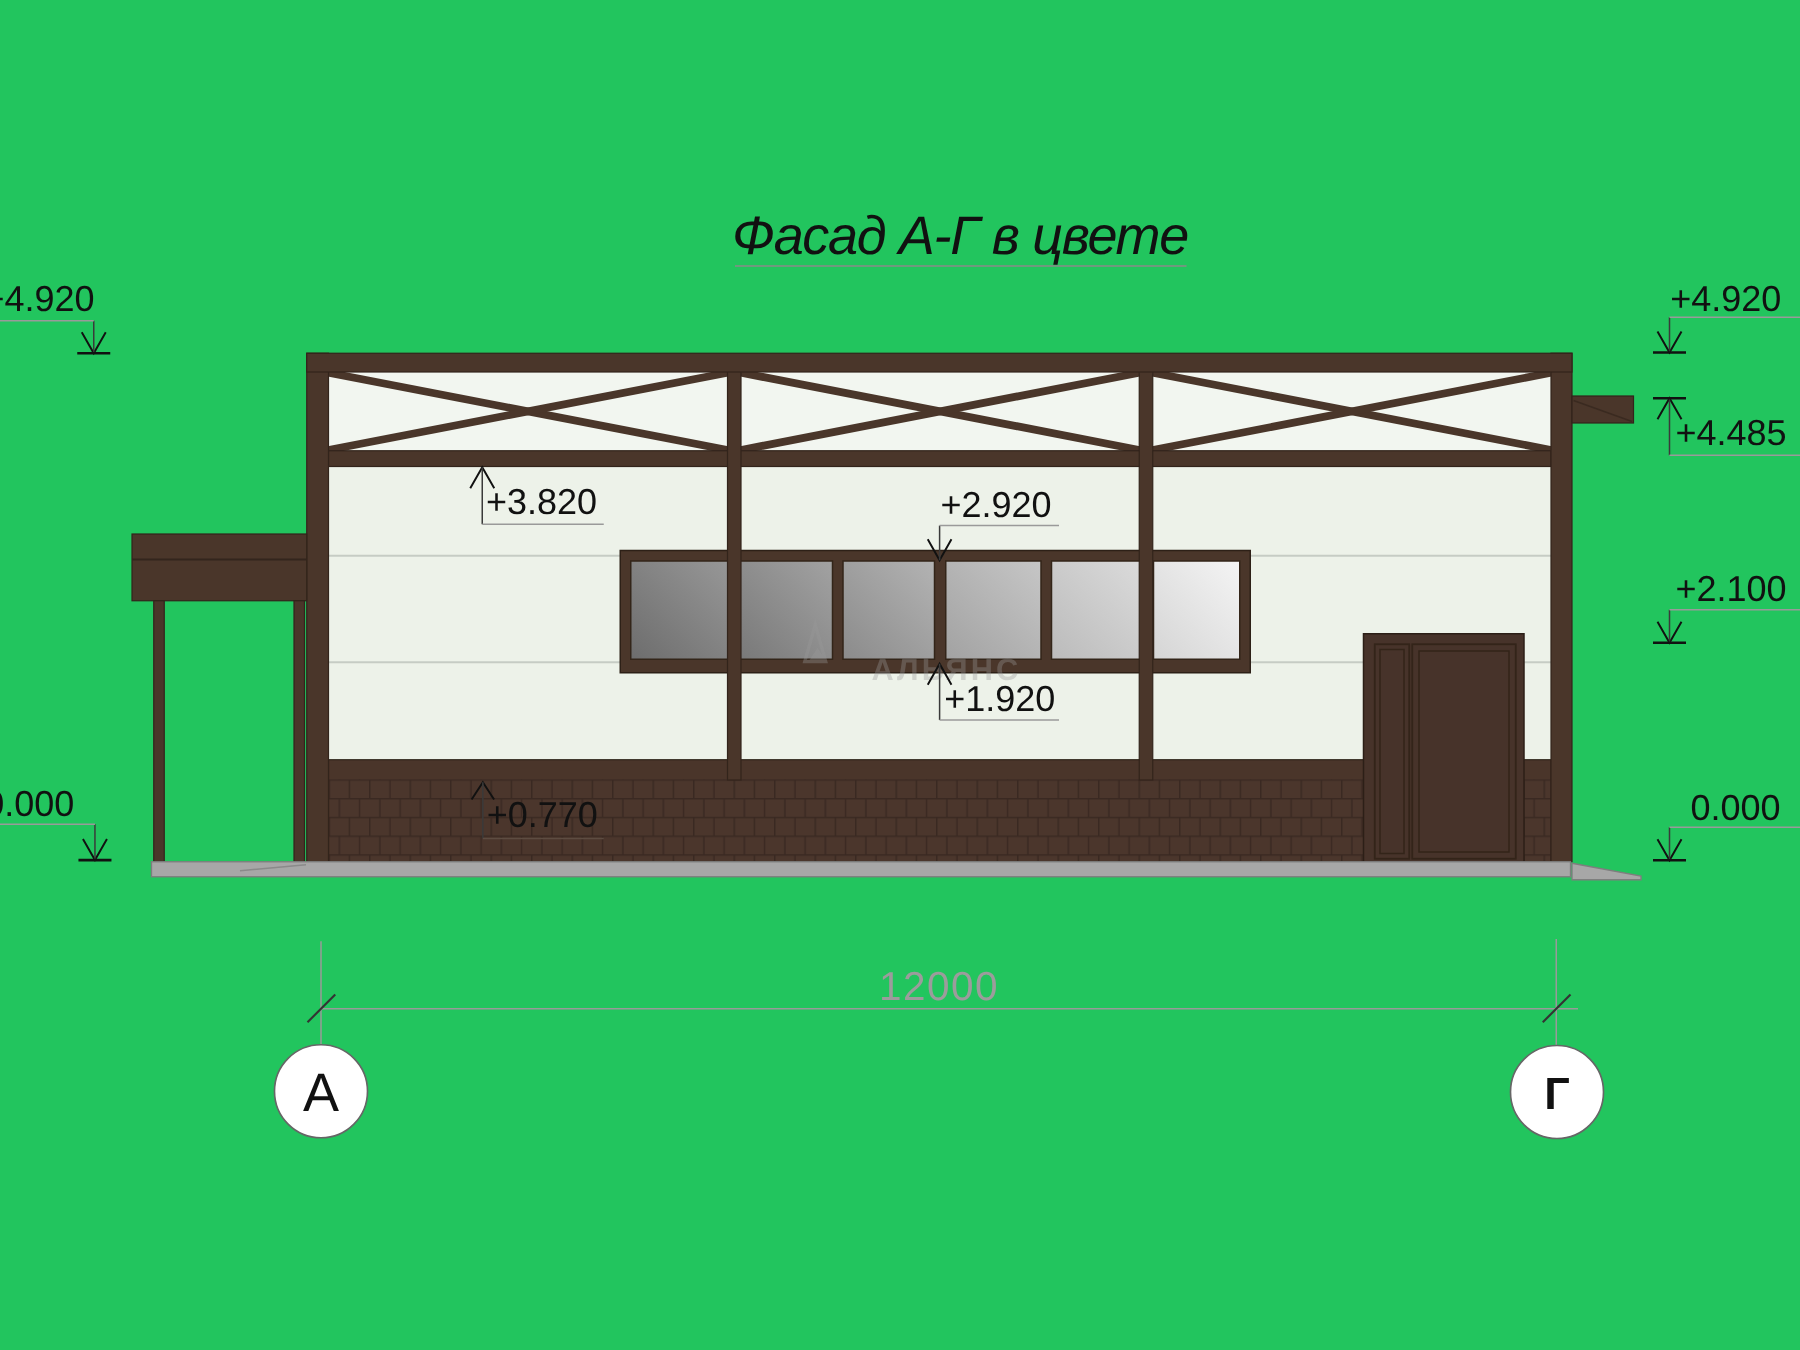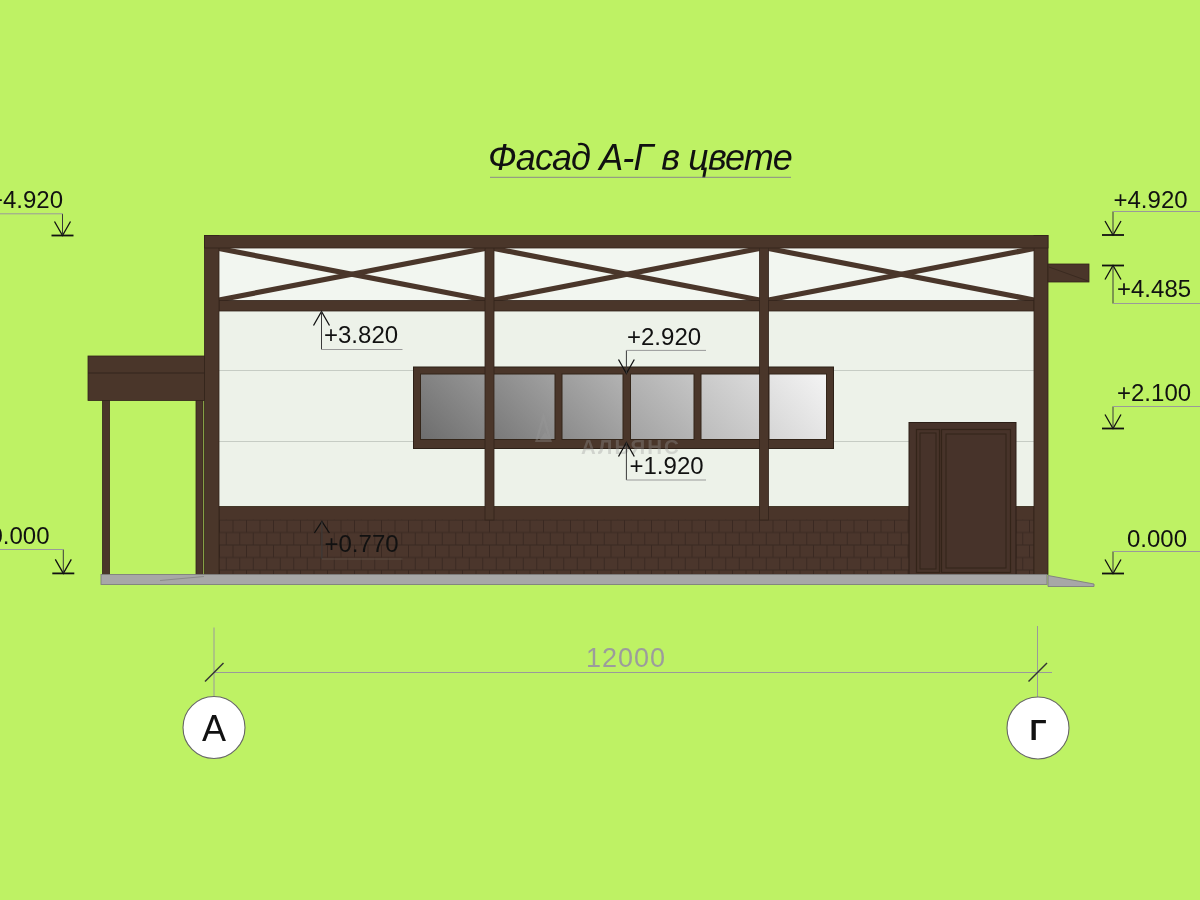--- a/index.html
+++ b/index.html
@@ -1,16 +1,16 @@
 <!DOCTYPE html>
 <html><head>
 <meta charset="utf-8">
 <style>
   html,body{margin:0;padding:0;background:#fff;}
-  #page{width:1200px;height:900px;position:relative;background:#bef264;overflow:hidden;}
+  #page{width:1200px;height:900px;position:relative;background:#22c55e;overflow:hidden;}
   svg{display:block;}
   text{font-family:"Liberation Sans",sans-serif;}
 </style>
 </head>
 <body>
 <div id="page">
 <svg width="1200" height="900" viewBox="0 0 1200 900">
 <defs>
   <pattern id="brick" width="27" height="25" patternUnits="userSpaceOnUse" x="219" y="519.5">
     <rect width="27" height="25" fill="#4b362c"></rect>

